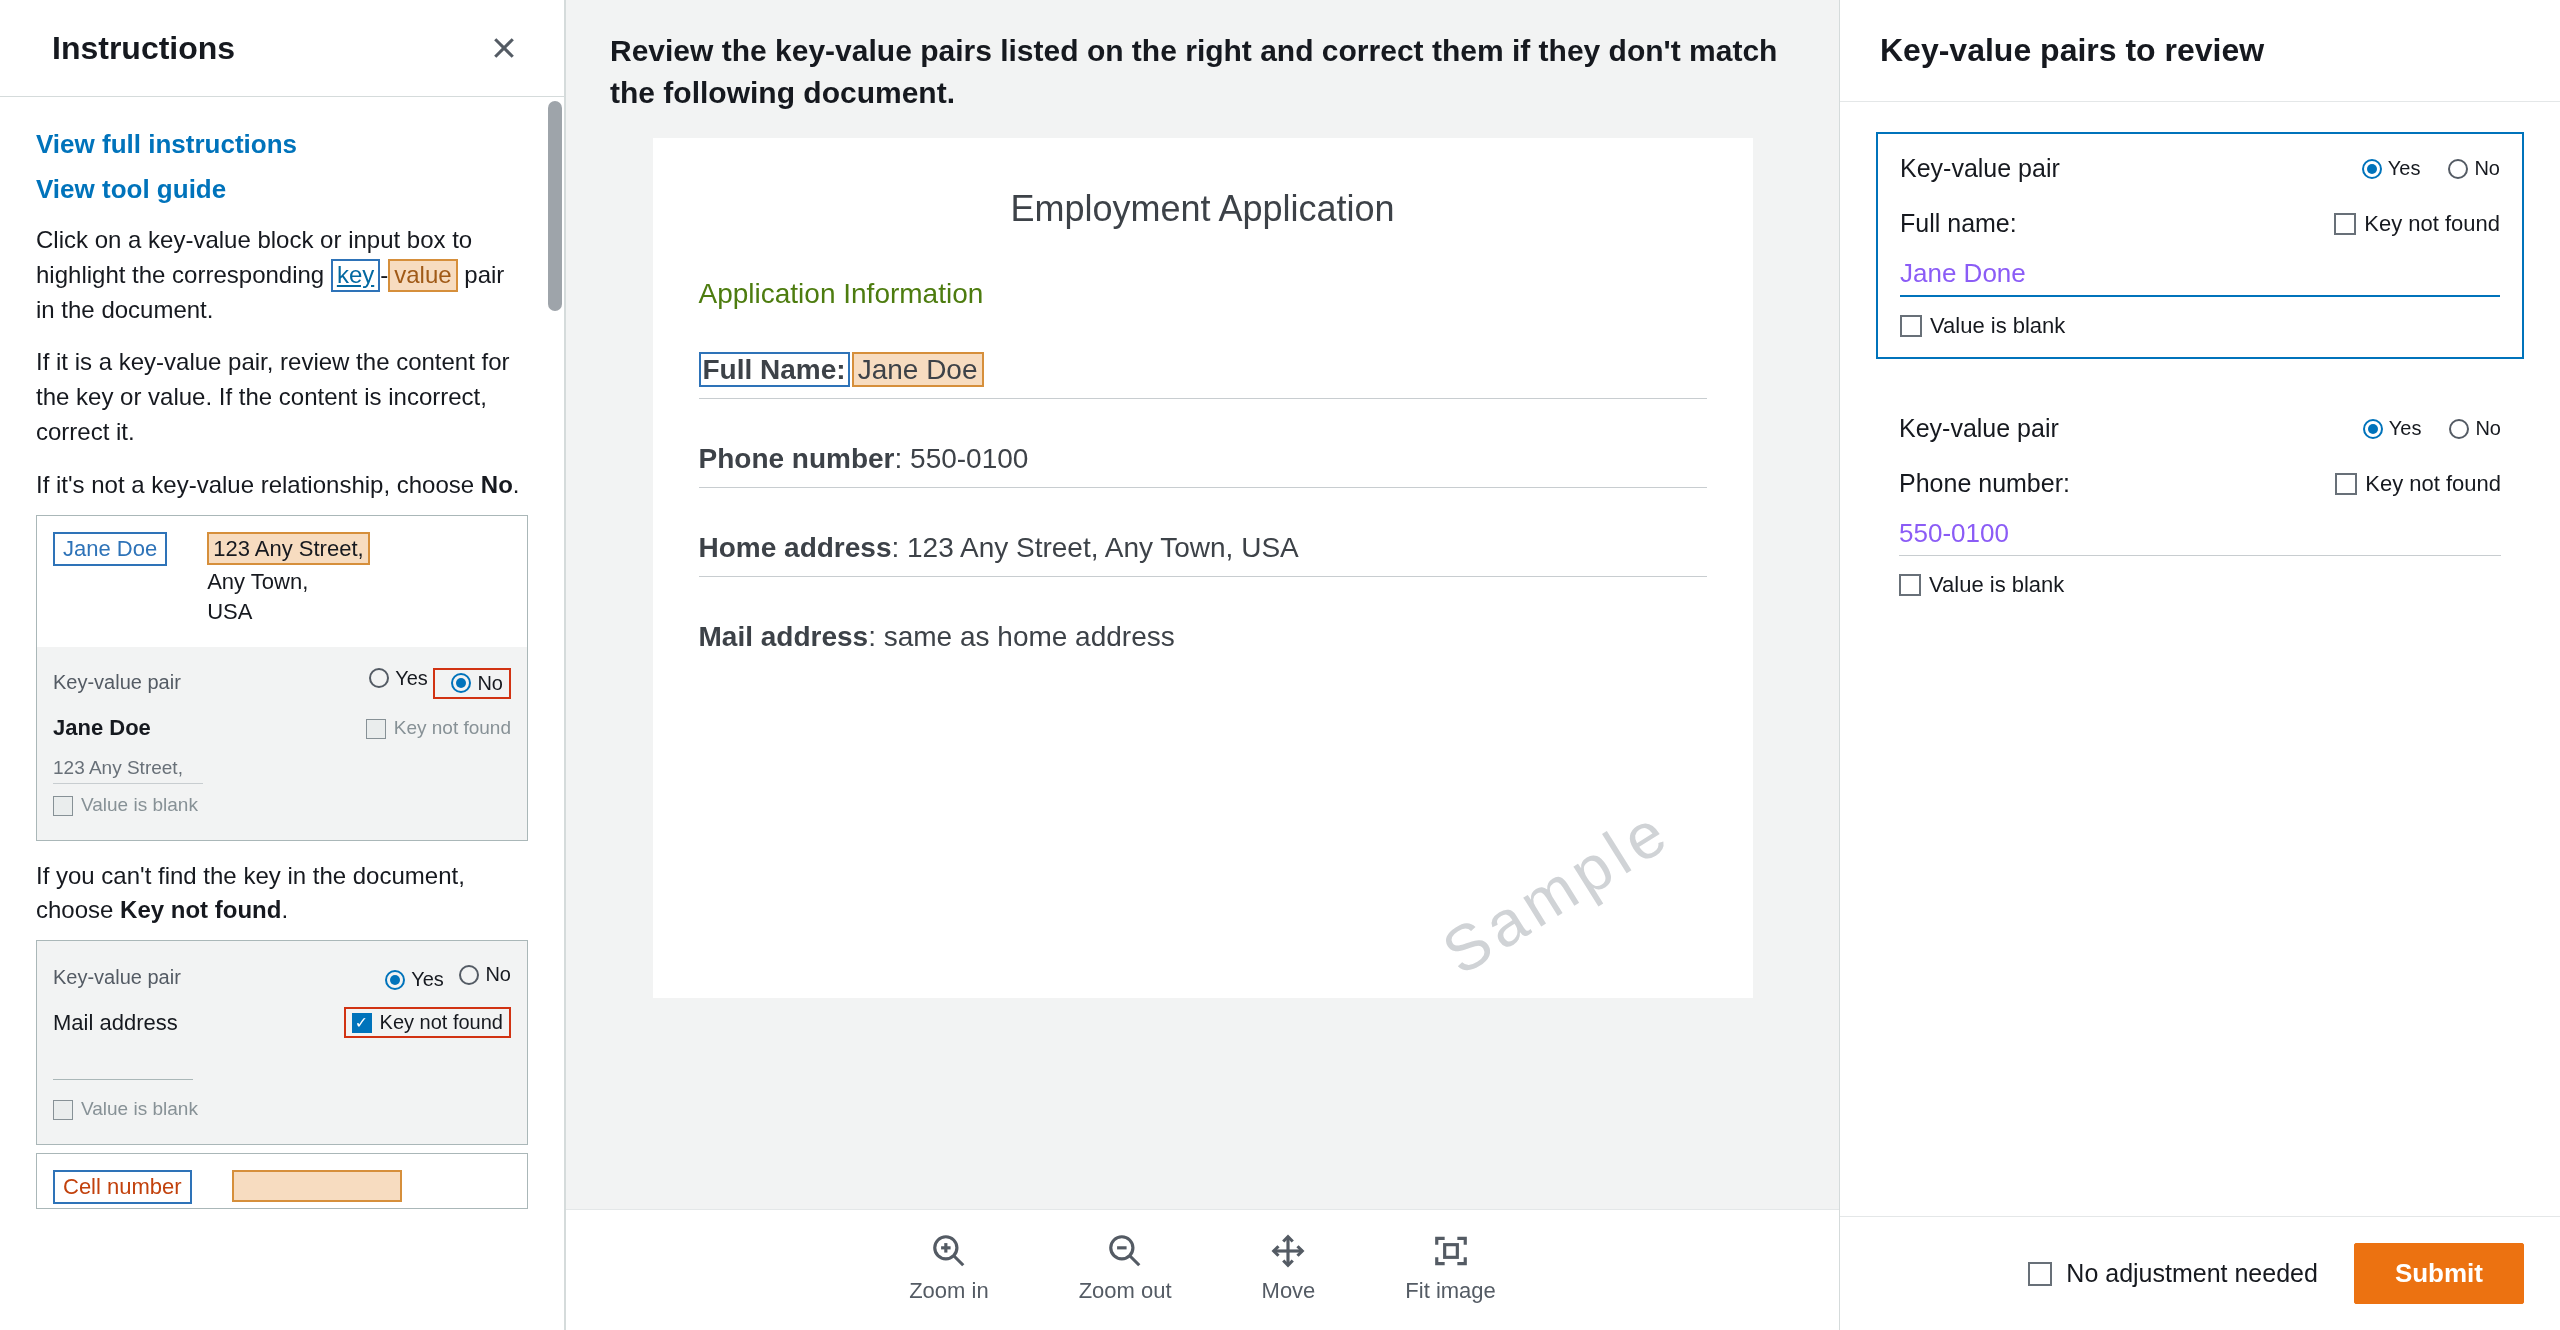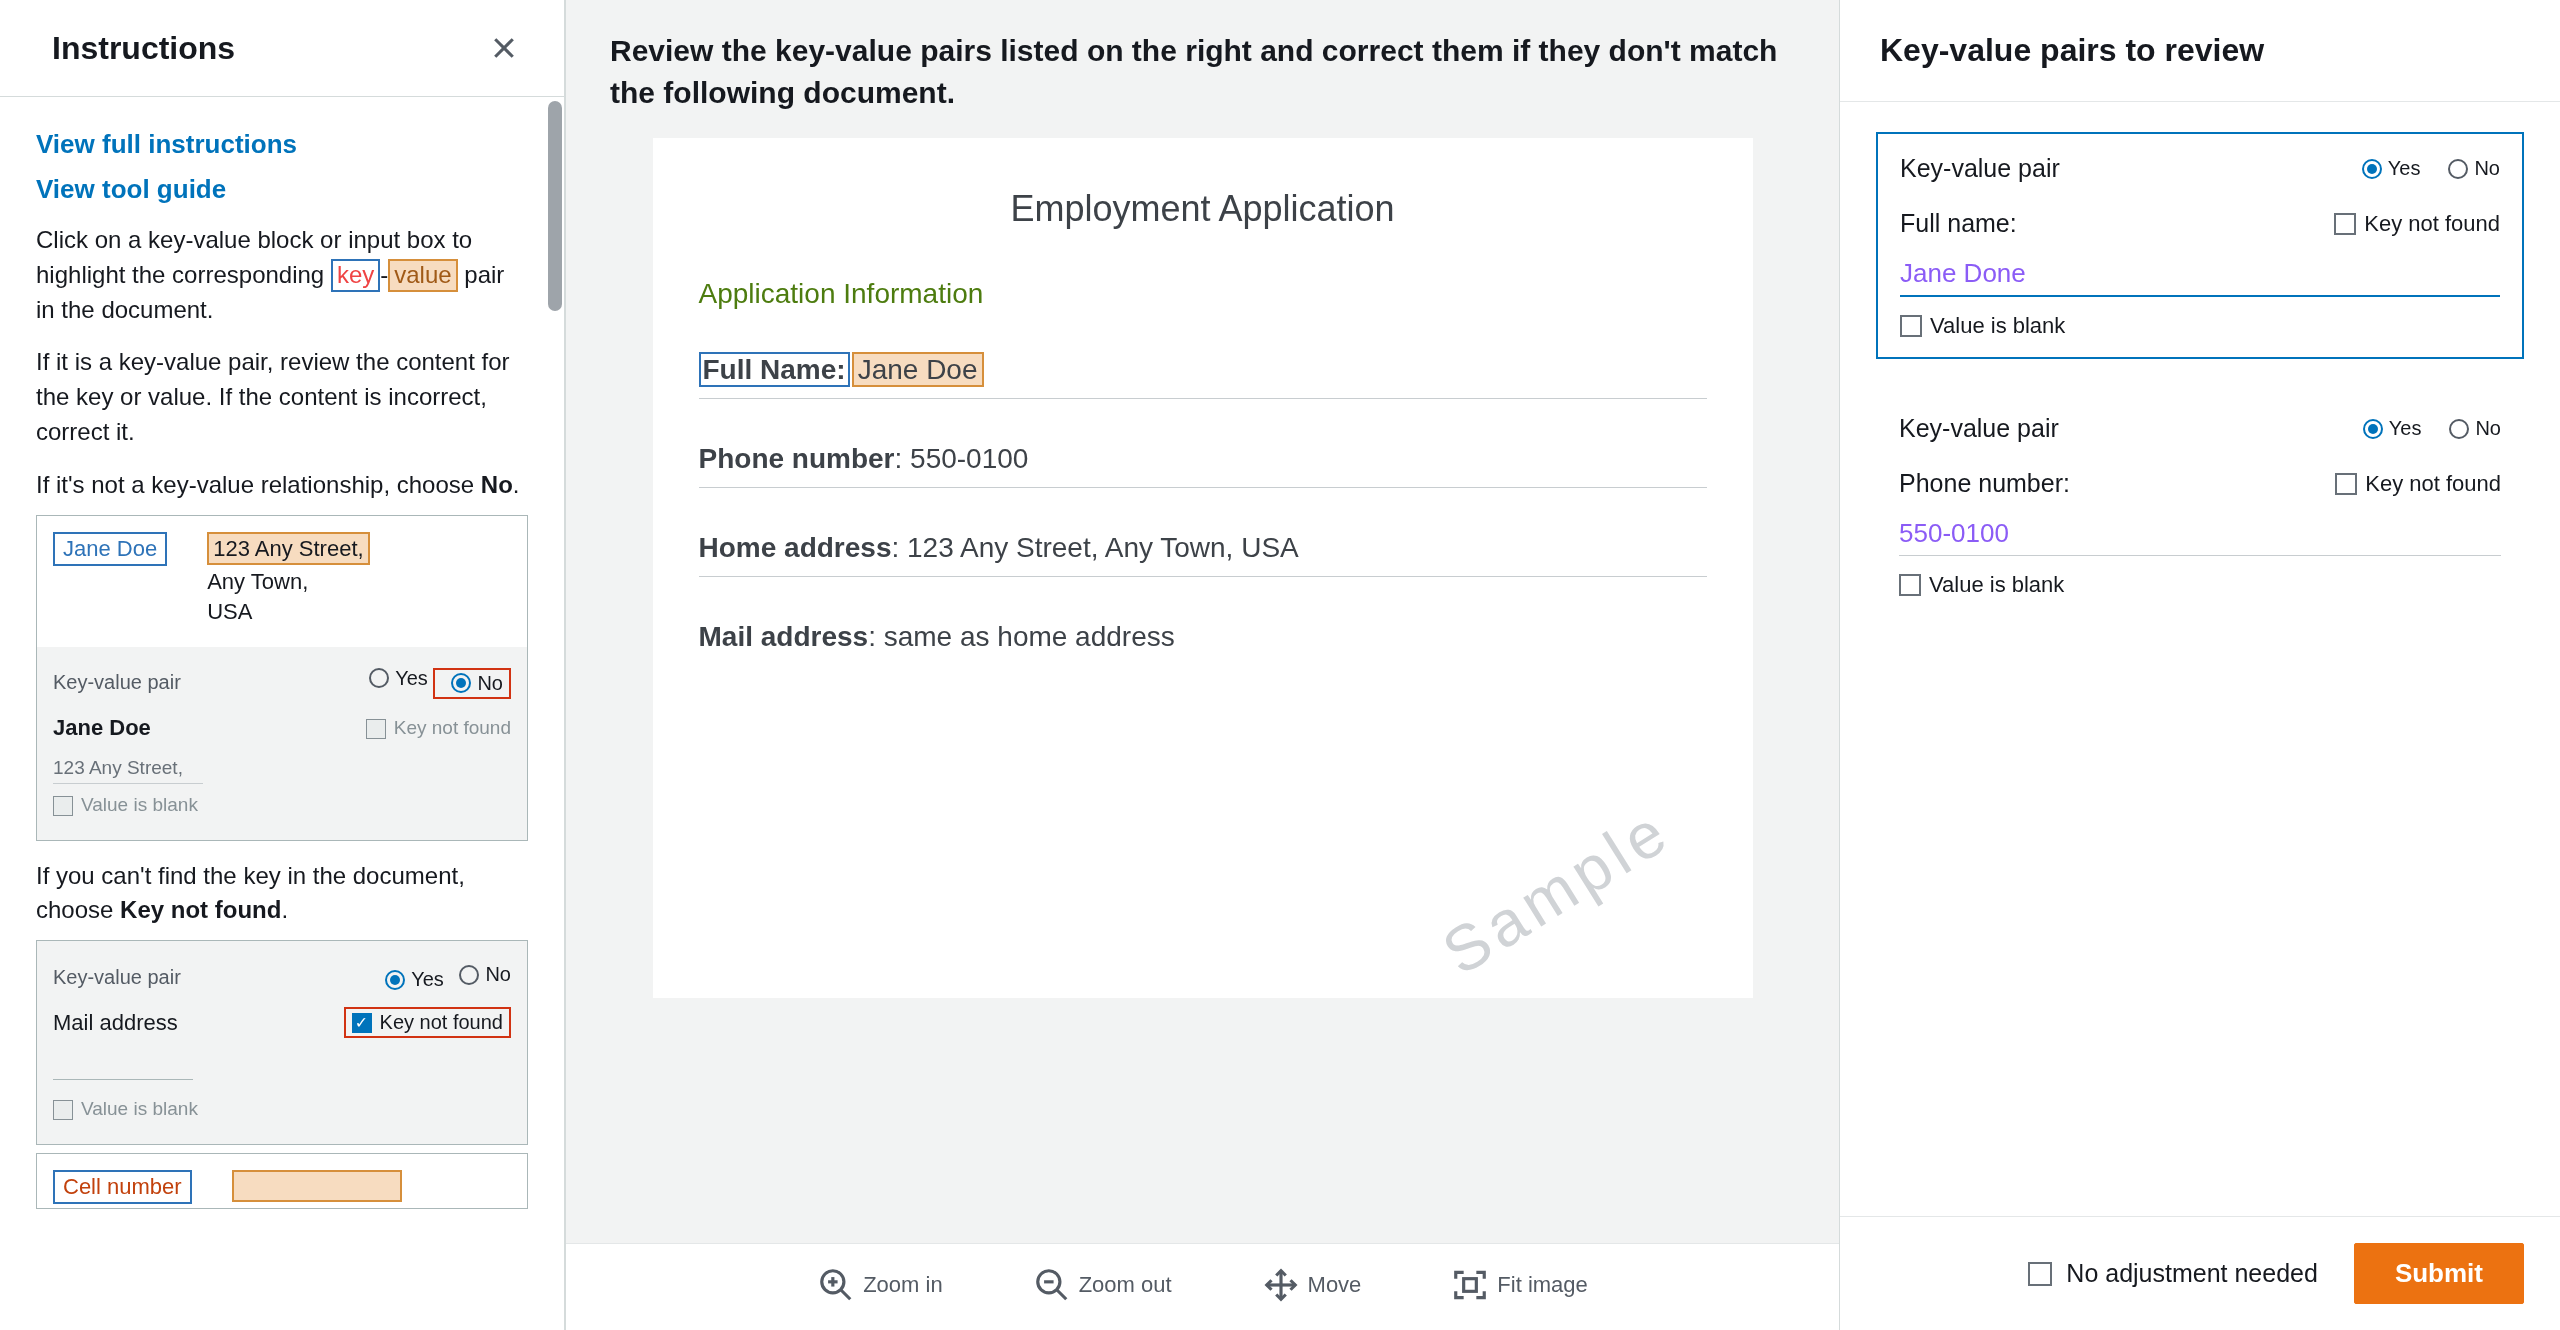--- a/index.html
+++ b/index.html
@@ -72,23 +72,24 @@
     font-size: 24px;
     line-height: 1.45;
     margin: 18px 0 12px 0;
     color: #16191f;
   }
   .instructions-body strong { font-weight: 700; }
 
   .mini-key {
     display: inline-block;
     border: 2px solid #2e73b8;
-    color: #ef4444;
+    color: #0369a1;
     padding: 0 4px;
     line-height: 1.2;
+    text-decoration: underline;
   }
   .mini-val {
     display: inline-block;
     border: 2px solid #d68f3b;
     background: #f7dcc0;
     color: #a05a17;
     padding: 0 4px;
     line-height: 1.2;
   }
 
@@ -261,21 +262,21 @@
   .toolbar {
     display: flex;
     justify-content: center;
     gap: 90px;
     padding: 22px 0 26px 0;
     background: #fff;
     border-top: 1px solid #e4e7e8;
   }
   .tool {
     display: flex;
-    flex-direction: row;
+    flex-direction: column;
     align-items: center;
     gap: 8px;
     color: #545b64;
     font-size: 22px;
     cursor: pointer;
   }
   .tool svg { width: 38px; height: 38px; stroke: #545b64; fill: none; stroke-width: 2; }
 
   
   .review-panel {

